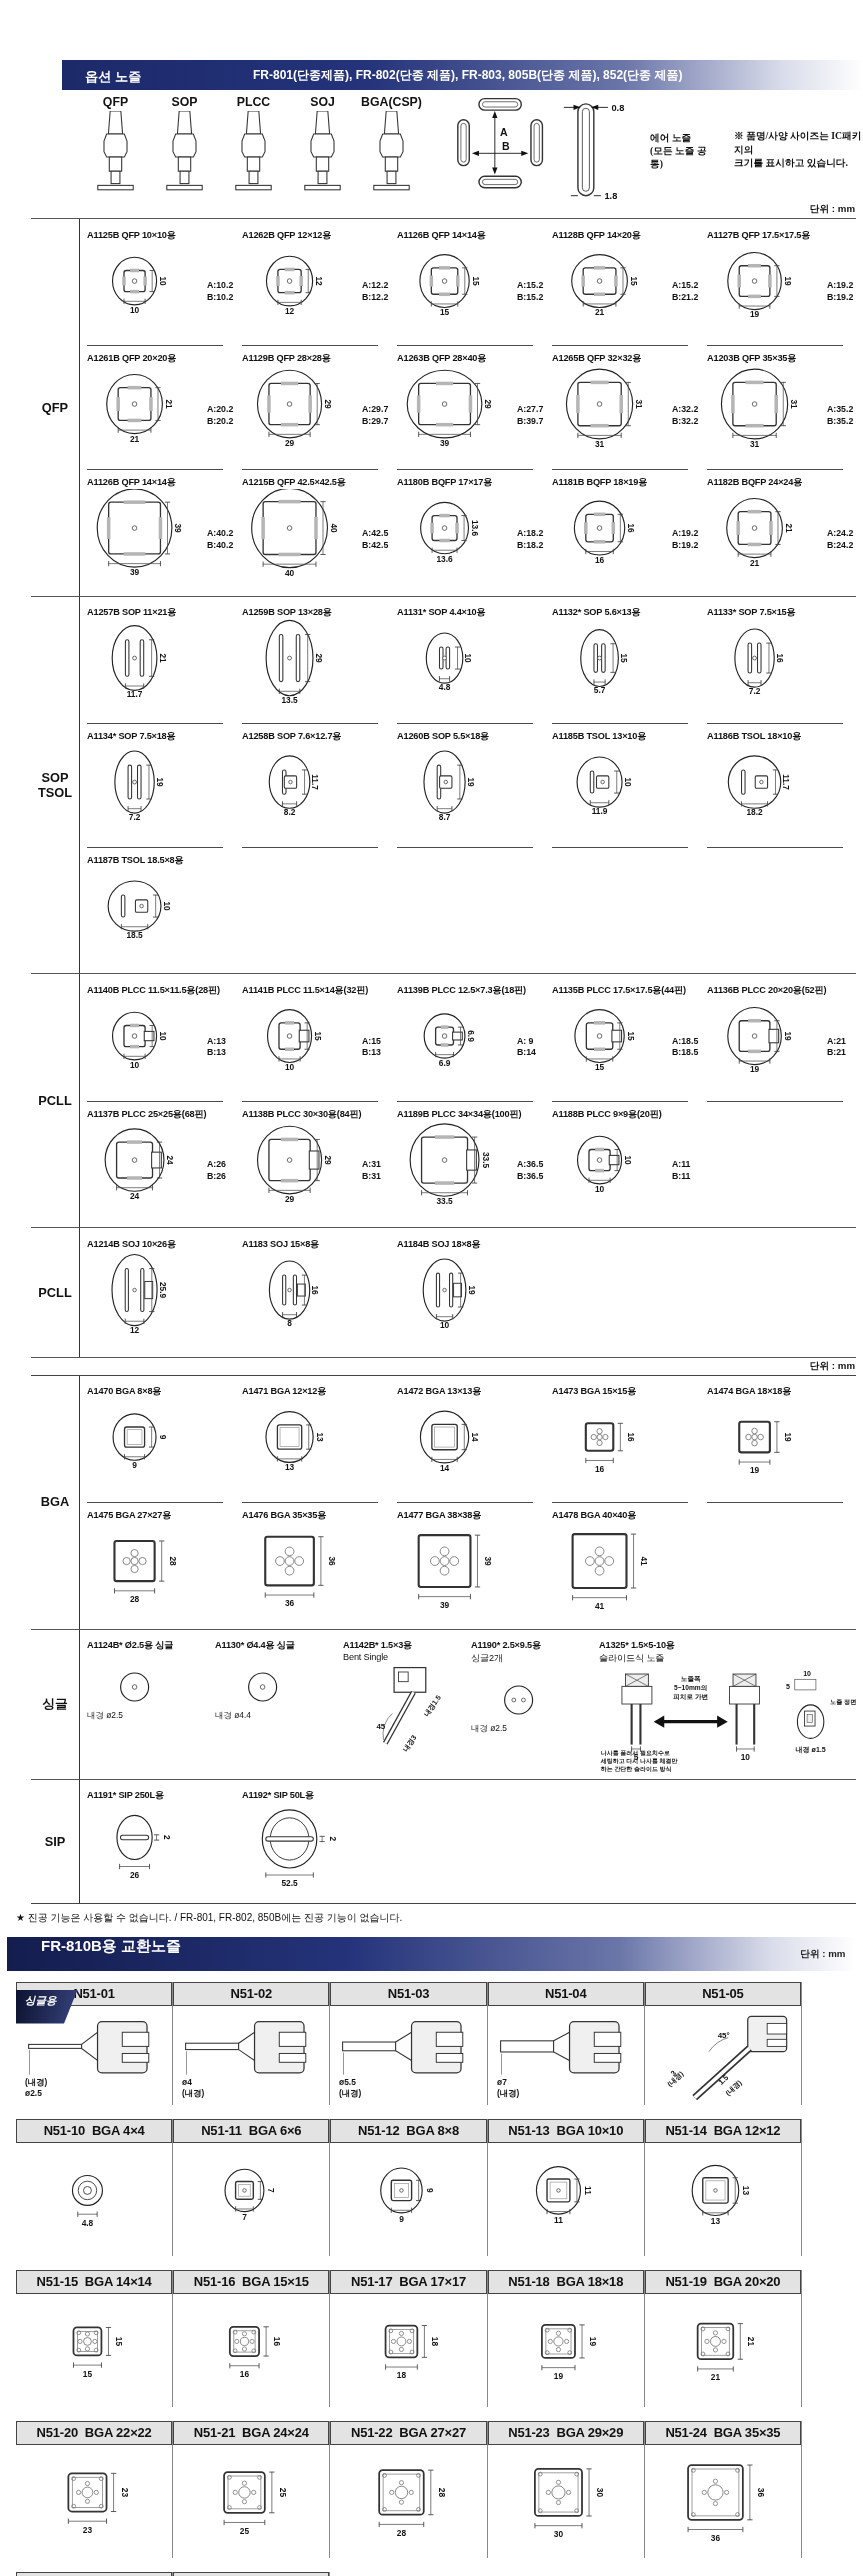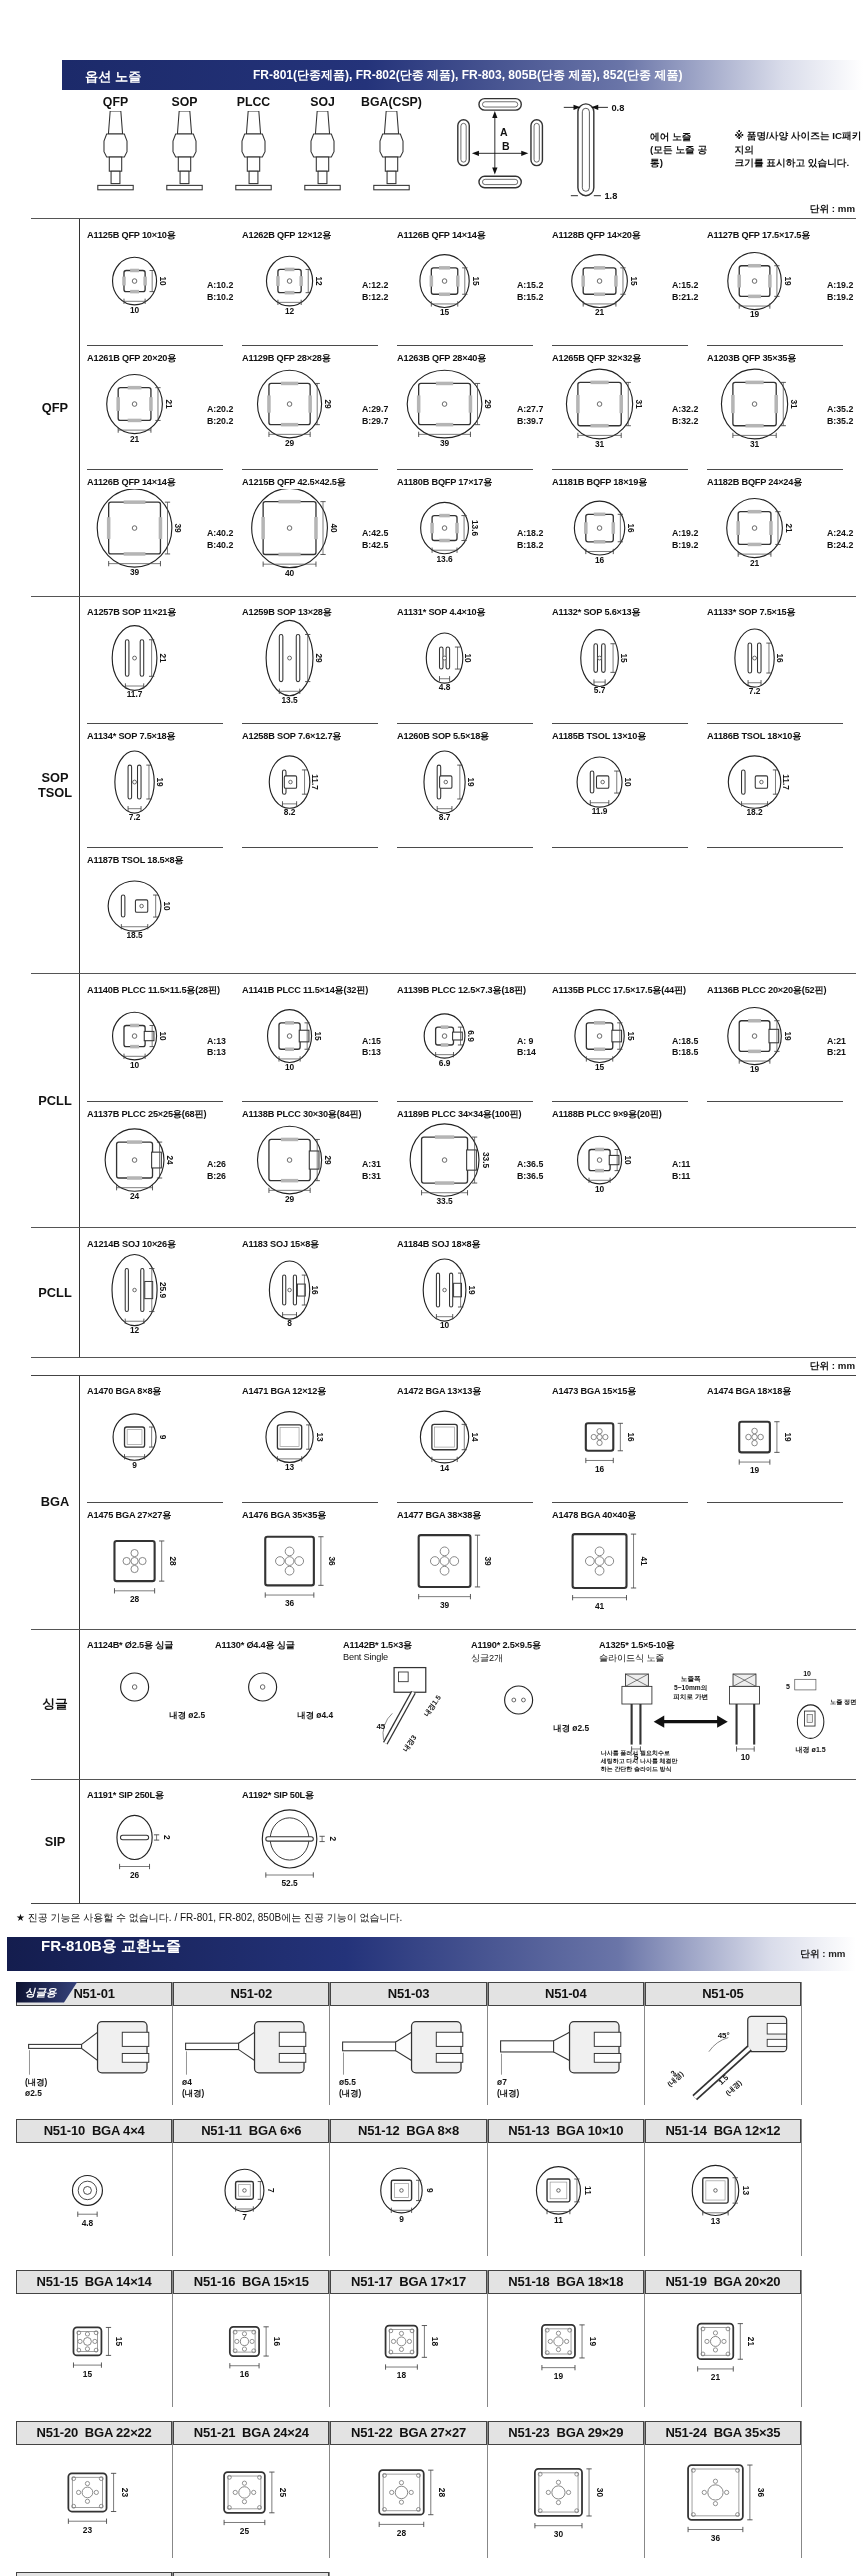--- a/index.html
+++ b/index.html
@@ -15,54 +15,54 @@
   .hdr2{margin:12.3px 0 0 7px;width:849px;height:34px;display:flex;align-items:flex-start;position:relative;
        background:linear-gradient(90deg,#141d4e 0%,#24337a 40%,#6a75a8 72%,#d9dcea 90%,#ffffff 100%);}
   .hdr2-title{color:#fff;font-weight:bold;font-size:15px;margin-left:34px;}
   .hdr2-unit{position:absolute;right:10.6px;top:10.6px;color:#222;font-size:9.7px;font-weight:bold;}
 
   
   .intro{display:flex;align-items:flex-start;margin:5.3px 0 0 81px;height:106px;}
   .ntype{width:69px;text-align:center;flex:none;}
   .ntype-label{font-weight:bold;font-size:12.3px;margin-bottom:1.8px;}
   .intro-diagrams{display:flex;align-items:flex-start;margin-left:23px;}
-  .intro-notes{display:flex;align-items:center;margin-left:12.3px;padding-top:34px;}
+  .intro-notes{display:flex;align-items:flex-end;margin-left:12.3px;padding-top:34px;font-family:Liberation Serif, serif;}
   .air-label{font-size:9.7px;font-weight:bold;line-height:1.35;white-space:pre-line;}
   .spec-note{font-size:9.7px;font-weight:bold;line-height:1.4;margin-left:23px;white-space:pre-line;}
 
   .unit{width:824px;margin:1.8px 0 1.8px 31px;text-align:right;font-size:9.7px;font-weight:bold;}
 
   
   .cat{margin:0 0 0 31px;width:825px;border-top:1.3px solid #555;border-bottom:1.3px solid #555;}
   .cat2{border-top:1.8px solid #444;border-bottom:1.8px solid #444;}
   .sec{display:flex;}
   .sec + .sec{border-top:1.8px solid #555;}
   .sec-label{width:48px;flex:none;display:flex;align-items:center;justify-content:center;text-align:center;
              font-weight:bold;font-size:12.8px;border-right:1.4px solid #333;white-space:pre-line;line-height:1.2;}
   .sec-rows{flex:1;padding:1.8px 0 3.5px 5.3px;}
   .row{display:flex;padding:6.2px 0 1.8px 1.8px;}
   .cell{width:155px;flex:none;position:relative;padding-top:1.8px;}
   .cell.sep::before{content:"";position:absolute;top:-5.3px;left:0;width:88%;border-top:1.8px solid #4a4a4a;}
   .cell-name{font-size:9.2px;font-weight:bold;white-space:nowrap;letter-spacing:-0.2px;}
   .cell-name2{font-size:9.2px;font-weight:normal;letter-spacing:-0.2px;}
   .fig-row{display:flex;align-items:center;}
   .ab{font-size:8.8px;font-weight:bold;line-height:1.35;margin-left:1.8px;white-space:pre;}
-  .fig-cap{width:118px;text-align:right;font-size:8.4px;font-weight:bold;margin-top:-5.3px;}
+  .fig-cap{width:118px;text-align:left;font-size:8.4px;font-weight:normal;margin-top:-5.3px;}
 
   .footnote{margin:7px 0 0 16px;font-size:10px;font-weight:normal;}
 
   
   .n51{margin:10.6px 0 17.6px 16px;width:786px;}
   .n51-row{display:grid;grid-template-columns:repeat(5,1fr);margin-bottom:14px;}
   .n51-col{border-right:0.9px solid #888;position:relative;}
   .n51-col.empty{border-right:none;}
   .n51-head{background:#e3e3e3;border:0.9px solid #444;text-align:center;font-size:13px;font-weight:bold;
             padding:3.5px 0;letter-spacing:-0.2px;}
   .n51-fig{display:flex;align-items:center;justify-content:center;padding:5.3px 0 1.8px 0;}
-  .badge{position:absolute;top:0;left:0;z-index:2;height:21px;line-height:21px;
+  .badge{position:absolute;top:8px;left:0;z-index:2;height:34px;line-height:21px;
          background:linear-gradient(100deg,#0d1230,#37447e);color:#fff;font-weight:bold;font-style:italic;
          font-size:10.6px;padding:0 21px 0 8.8px;clip-path:polygon(0 0,100% 0,78% 100%,0 100%);}
   svg{display:block;}
 </style>
 </head>
 <body>
 
 <div class="page">
 
   <div class="hdr">

